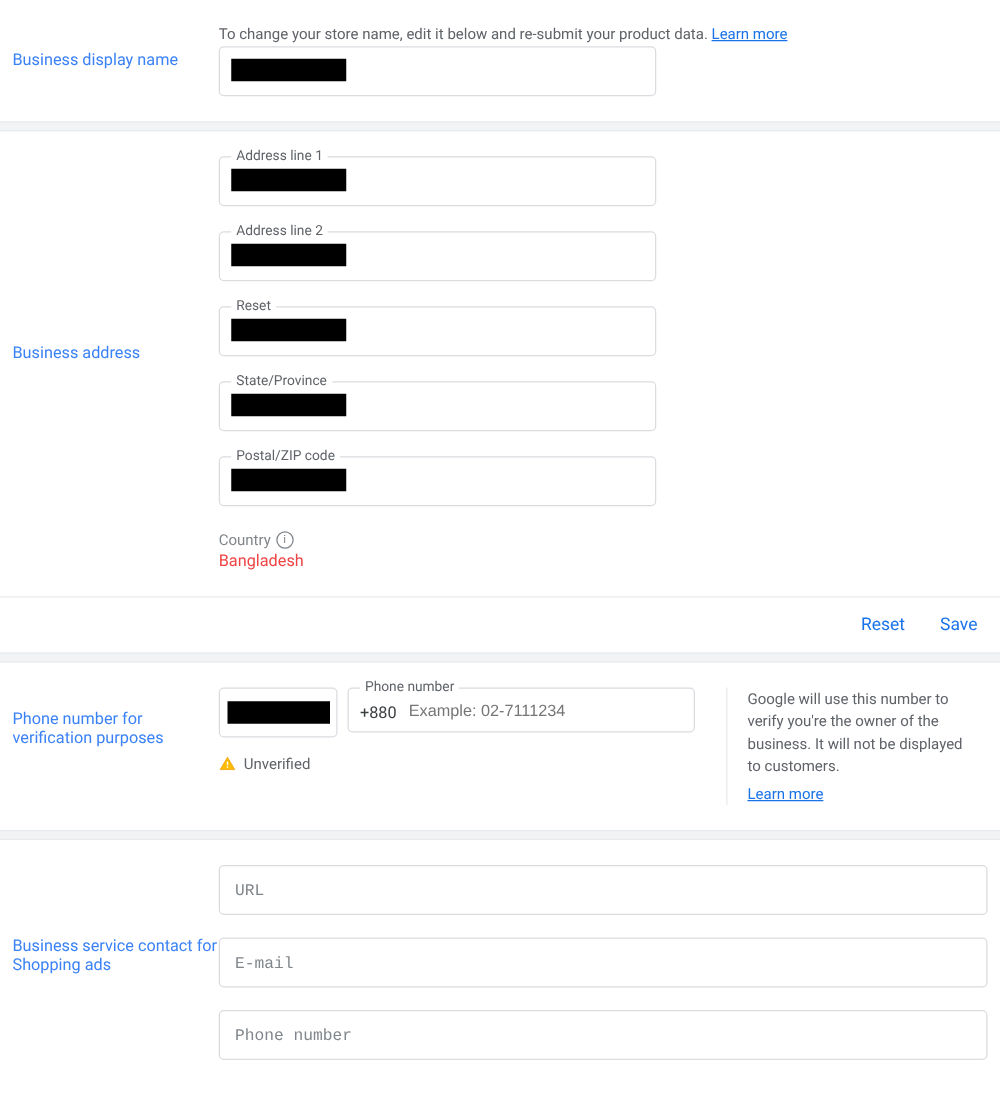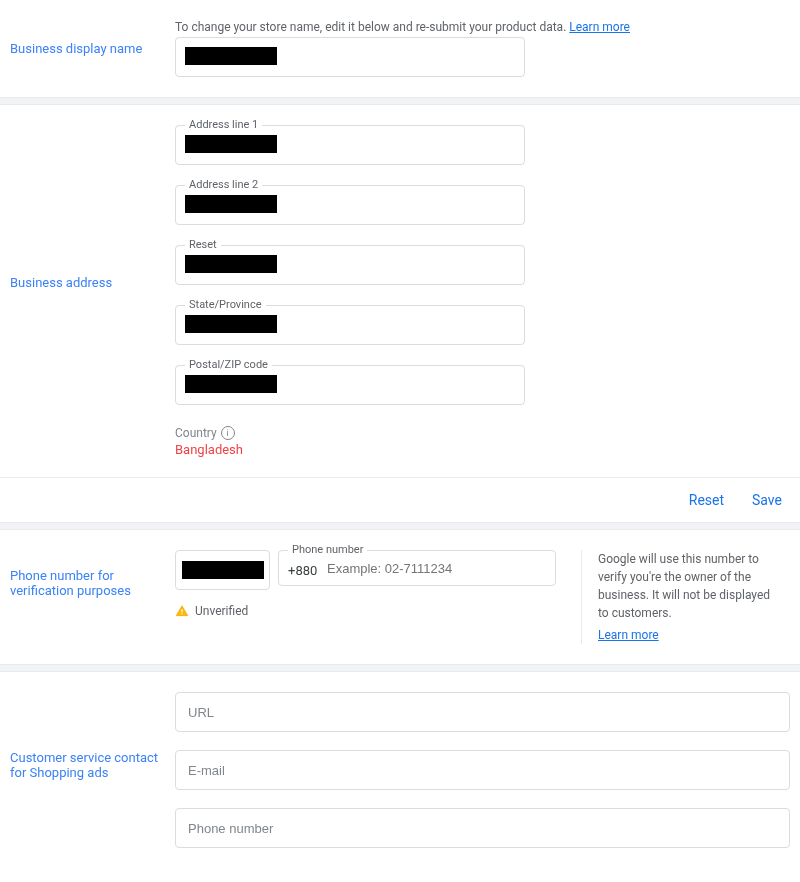--- a/index.html
+++ b/index.html
@@ -180,21 +180,21 @@
       border-left: 1px solid #e8eaed;
       padding-left: 16px;
       margin-left: 16px;
       font-size: 12px;
       color: #5f6368;
       width: 200px;
       line-height: 1.5;
     }
     .side-info .link { display: inline-block; margin-top: 4px; }
     .cs-fields { width: 350px; }
-    .cs-fields .text-input { margin-bottom: 18px; }
+    .cs-fields .text-input { margin-bottom: 18px; font-family: Liberation Mono, monospace; }
     .cs-fields .text-input:last-child { margin-bottom: 0; }
   </style>
 </head>
 <body>
 
 <div class="section">
   <div class="label-col vcenter">
     <span class="label-text">Business display name</span>
   </div>
   <div class="content-col">
@@ -288,20 +288,20 @@
   <div class="side-info">
     <span>Google will use this number to verify you're the owner of the business. It will not be displayed to customers.</span><br>
     <span class="link">Learn more</span>
   </div>
 </div>
 
 <div class="sep"></div>
 
 <div class="section">
   <div class="label-col" style="padding-top:58px;">
-    <span class="label-text">Customer service contact for Shopping ads</span>
+    <span class="label-text">Business service contact for Shopping ads</span>
   </div>
   <div class="content-col cs-fields">
     <input class="text-input" type="text" placeholder="URL" style="">
     <input class="text-input" type="text" placeholder="E-mail" style="">
     <input class="text-input" type="text" placeholder="Phone number" style="">
   </div>
 </div>
 
 </body></html>

